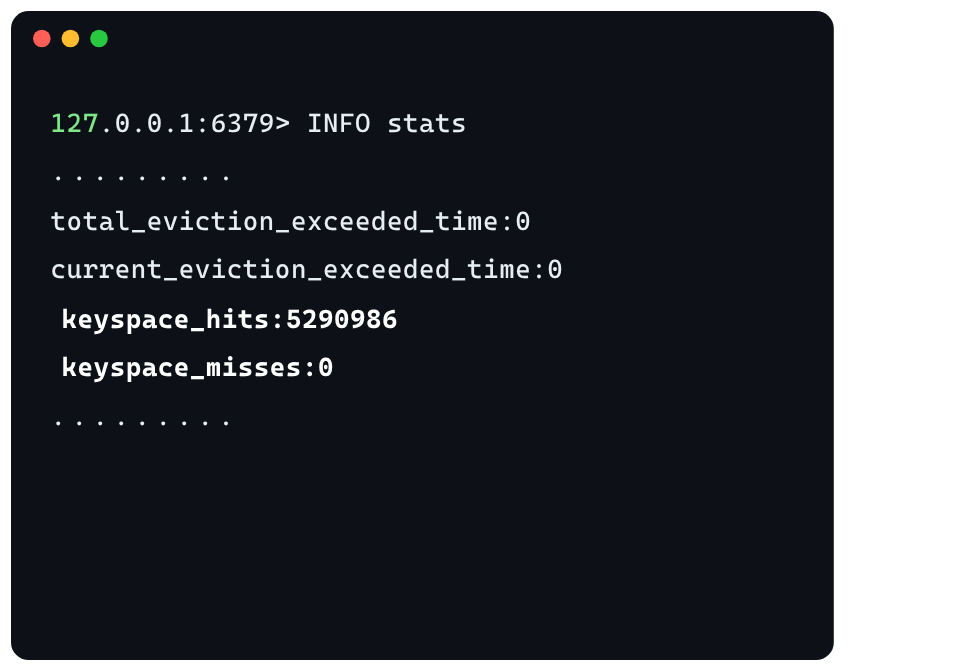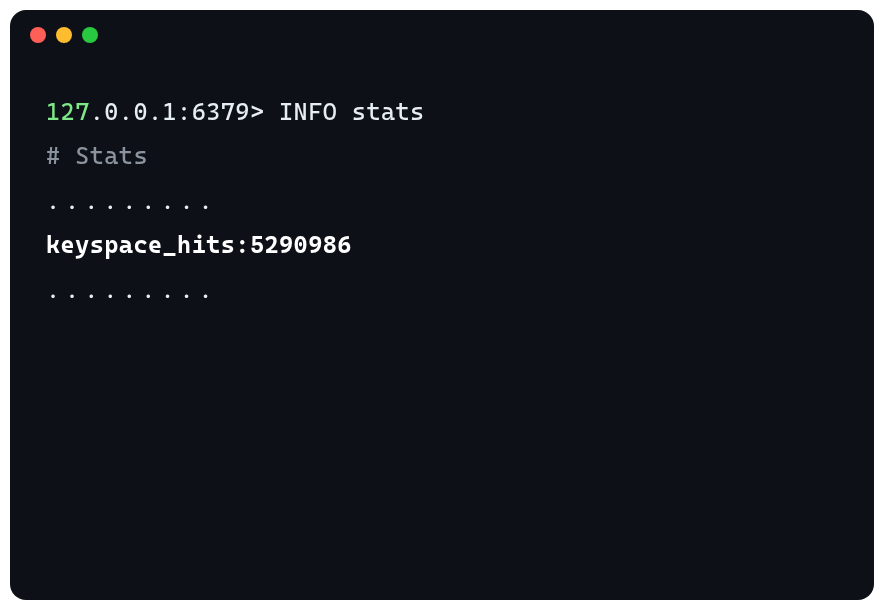--- a/index.html
+++ b/index.html
@@ -6,21 +6,21 @@
       margin: 0;
       padding: 0;
       box-sizing: border-box;
     }
     body {
       background: #ffffff;
       padding: 10px;
       font-family: 'SF Mono', 'Monaco', 'Cascadia Code', 'Consolas', monospace;
     }
     .terminal-window {
-      width: 864px;
+      width: 748px;
       height: 590px;
       background: #0d1117;
       border-radius: 16px;
       overflow: hidden;
       position: relative;
     }
     .title-bar {
       height: 50px;
       display: flex;
       align-items: center;
@@ -59,40 +59,43 @@
     }
     .comment {
       color: #8b949e;
     }
     .output-line {
       color: #e6edf3;
     }
     .bold-line {
       font-weight: 700;
       color: #ffffff;
+      margin-left: 10px;
     }
     .ellipsis {
       color: #e6edf3;
       letter-spacing: 5px;
     }
   </style>
 </head>
 <body>
 
 <div class="terminal-window">
   <div class="title-bar">
     <div class="traffic-light traffic-red"></div>
     <div class="traffic-light traffic-yellow"></div>
     <div class="traffic-light traffic-green"></div>
   </div>
   <div class="terminal-content">
     <div>
       <span class="prompt-host">127</span><span class="prompt-rest">.0.0.1:6379&gt;</span>
       <span class="command">INFO stats</span>
     </div>
-    <div class="comment"># Stats</div>
     <div class="ellipsis">.........</div>
     <div id="output-lines">
+        <div class="output-line">total_eviction_exceeded_time:0</div>
+        <div class="output-line">current_eviction_exceeded_time:0</div>
         <div class="bold-line">keyspace_hits:5290986</div>
+        <div class="bold-line">keyspace_misses:0</div>
       </div>
     <div class="ellipsis">.........</div>
   </div>
 </div>
 
 </body></html>

